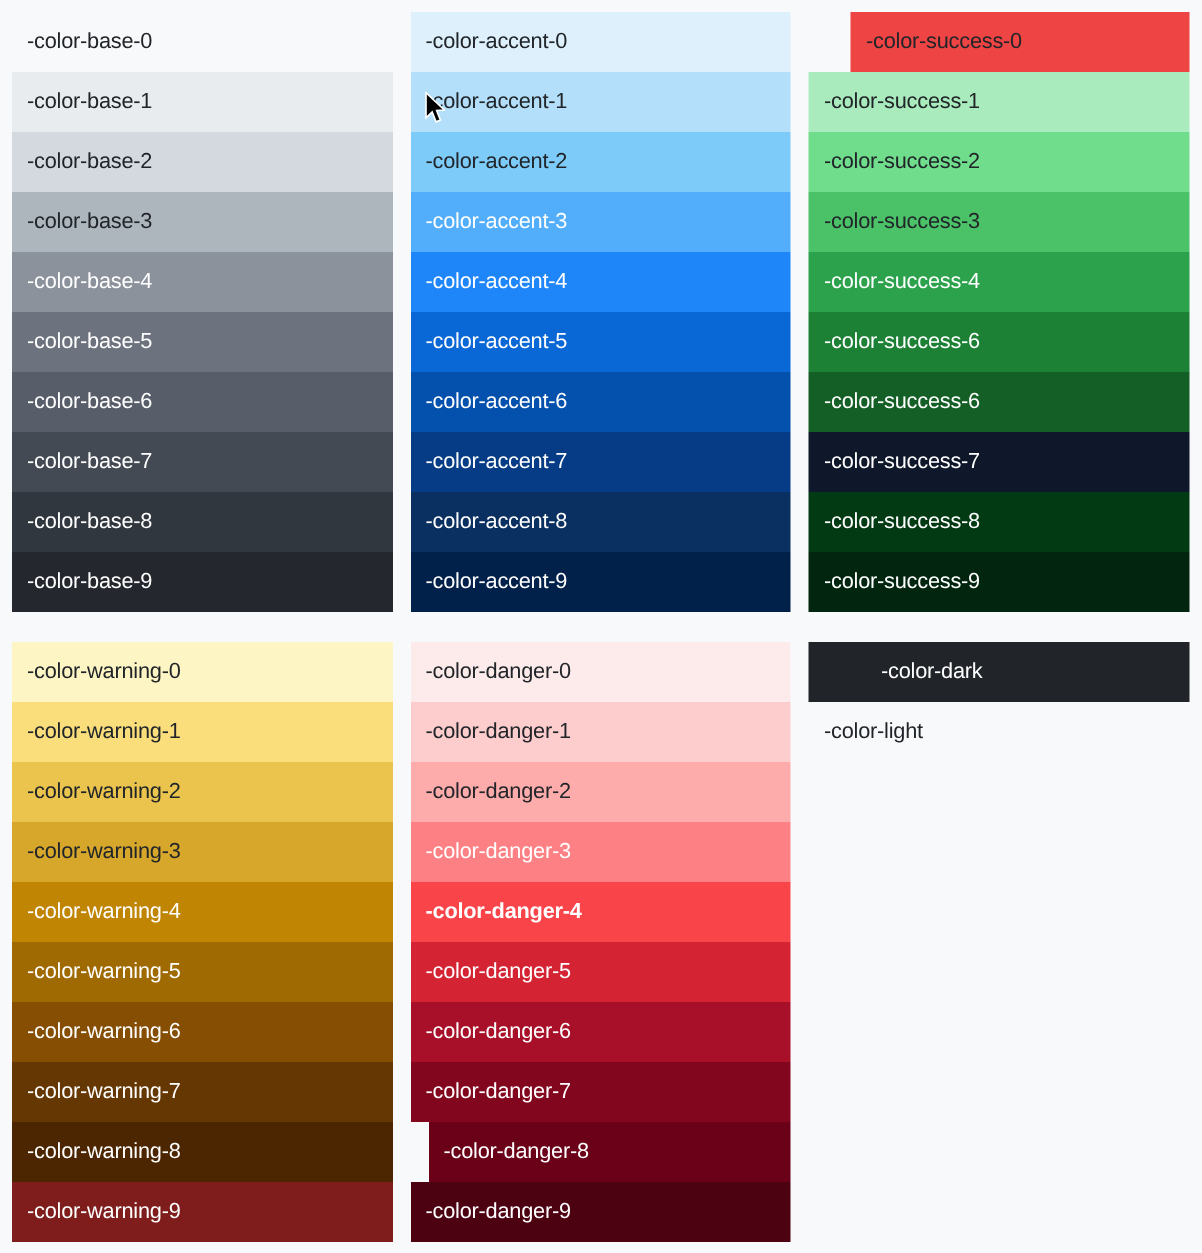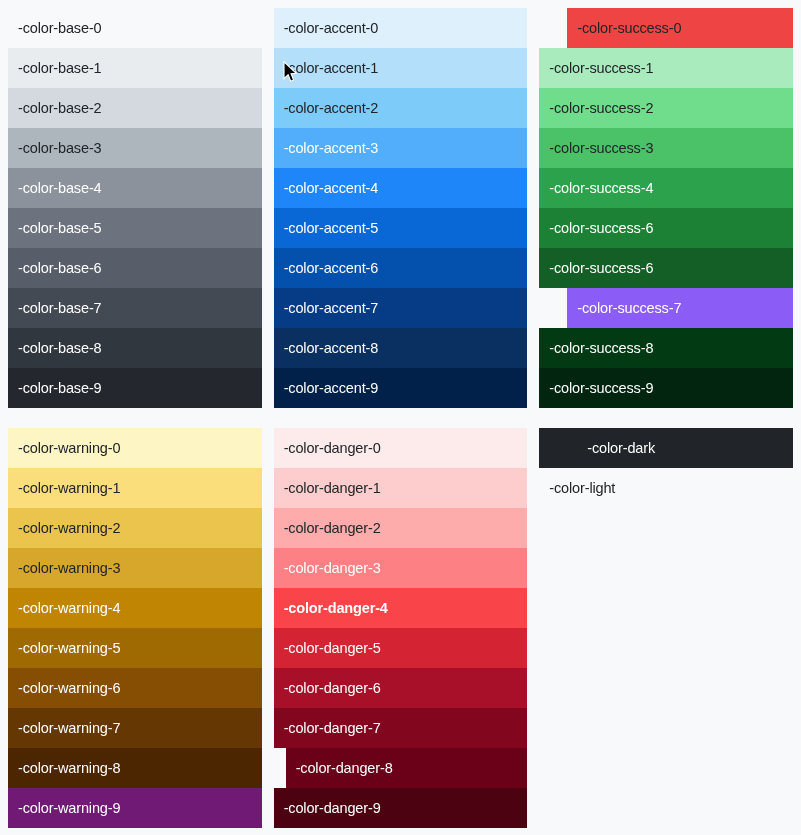--- a/index.html
+++ b/index.html
@@ -82,37 +82,37 @@
           <div class="swatch on-dark" style="background: rgb(1, 33, 75);">-color-accent-9</div>
         </div>
         <div class="palette-column">
           <div class="swatch on-light" style="background: #ef4444; margin-left: 28px;">-color-success-0</div>
           <div class="swatch on-light" style="background: rgb(170, 235, 189);">-color-success-1</div>
           <div class="swatch on-light" style="background: rgb(111, 221, 140);">-color-success-2</div>
           <div class="swatch on-light" style="background: rgb(75, 194, 104);">-color-success-3</div>
           <div class="swatch on-dark" style="background: rgb(43, 162, 75);">-color-success-4</div>
           <div class="swatch on-dark" style="background: rgb(28, 128, 53);">-color-success-6</div>
           <div class="swatch on-dark" style="background: rgb(20, 95, 38);">-color-success-6</div>
-          <div class="swatch on-dark" style="background: #8b5cf6; margin-left: 28px;">-color-success-7</div>
+          <div class="swatch on-dark" style="background: #0f172a;">-color-success-7</div>
           <div class="swatch on-dark" style="background: rgb(2, 58, 20);">-color-success-8</div>
           <div class="swatch on-dark" style="background: rgb(2, 37, 15);">-color-success-9</div>
         </div>
       </div>
       <div class="palette-row">
         <div class="palette-column">
           <div class="swatch on-light" style="background: rgb(253, 245, 195);">-color-warning-0</div>
           <div class="swatch on-light" style="background: rgb(249, 222, 123);">-color-warning-1</div>
           <div class="swatch on-light" style="background: rgb(234, 196, 77);">-color-warning-2</div>
           <div class="swatch on-light" style="background: rgb(214, 167, 43);">-color-warning-3</div>
           <div class="swatch on-dark" style="background: rgb(192, 133, 3);">-color-warning-4</div>
           <div class="swatch on-dark" style="background: rgb(160, 106, 3);">-color-warning-5</div>
           <div class="swatch on-dark" style="background: rgb(133, 78, 2);">-color-warning-6</div>
           <div class="swatch on-dark" style="background: rgb(101, 55, 2);">-color-warning-7</div>
           <div class="swatch on-dark" style="background: rgb(76, 38, 1);">-color-warning-8</div>
-          <div class="swatch on-dark" style="background: #701a75;">-color-warning-9</div>
+          <div class="swatch on-dark" style="background: #7f1d1d;">-color-warning-9</div>
         </div>
         <div class="palette-column">
           <div class="swatch on-light" style="background: rgb(253, 235, 235);">-color-danger-0</div>
           <div class="swatch on-light" style="background: rgb(253, 205, 205);">-color-danger-1</div>
           <div class="swatch on-light" style="background: rgb(253, 171, 171);">-color-danger-2</div>
           <div class="swatch on-dark" style="background: rgb(253, 129, 132);">-color-danger-3</div>
           <div class="swatch on-dark" style="background: rgb(249, 68, 73); font-weight: bold;">-color-danger-4</div>
           <div class="swatch on-dark" style="background: rgb(212, 36, 51);">-color-danger-5</div>
           <div class="swatch on-dark" style="background: rgb(168, 15, 40);">-color-danger-6</div>
           <div class="swatch on-dark" style="background: rgb(131, 6, 31);">-color-danger-7</div>

